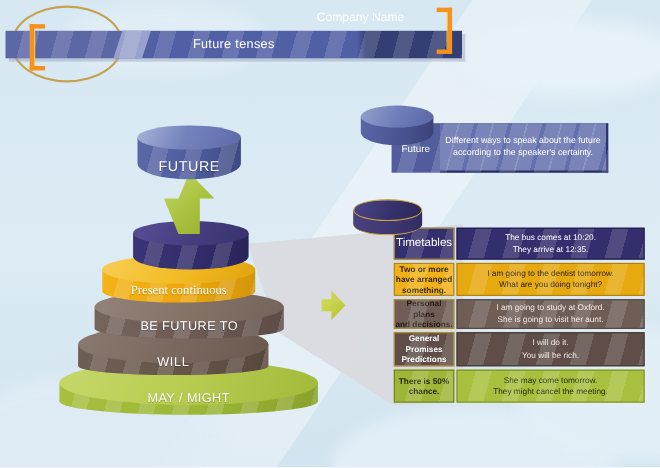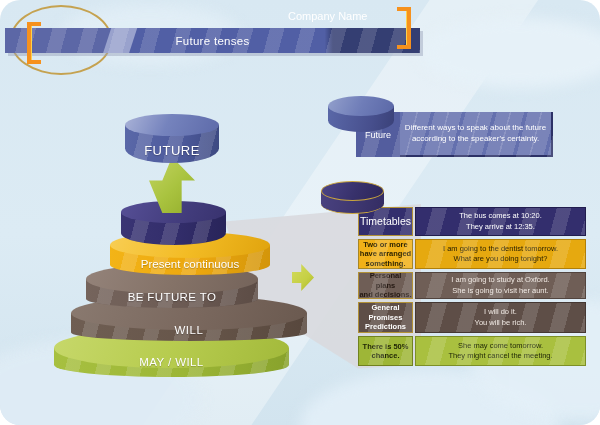--- a/index.html
+++ b/index.html
@@ -1,18 +1,18 @@
 <!DOCTYPE html>
 <html><head>
 <meta charset="utf-8">
 <style>
   html,body{margin:0;padding:0;}
   body{width:600px;height:425px;font-family:"Liberation Sans",sans-serif;}
   .stage{position:relative;width:600px;height:425px;overflow:hidden;
-         background:linear-gradient(180deg,#d8e8f2 0%,#dcebf4 55%,#d2e4ef 100%);border-radius:20px;}
+         background:linear-gradient(180deg,#d8e8f2 0%,#dcebf4 55%,#d2e4ef 100%);}
   .cloud{position:absolute;border-radius:50%;filter:blur(7px);}
   .cloud.c1{left:420px;top:18px;width:200px;height:70px;background:#e6f1f8;}
   .cloud.c2{left:60px;top:5px;width:180px;height:60px;background:#e3eff7;opacity:.8;}
   .cloud.c3{left:300px;top:370px;width:260px;height:110px;background:#e1eef7;}
   .cloud.c4{left:-40px;top:340px;width:240px;height:120px;background:#dfecf5;opacity:.9;}
   .cloud.c5{left:470px;top:300px;width:220px;height:120px;background:#e4f0f8;opacity:.85;}
   .band{position:absolute;left:470px;top:-60px;width:90px;height:620px;background:rgba(255,255,255,.35);
         transform:rotate(34deg);transform-origin:top left;}
 
   
@@ -47,33 +47,33 @@
   .cyl.future .cyl-body{top:11px;height:38px;border-radius:0 0 50% 50% / 0 0 38% 38%;
       background:linear-gradient(95deg,#5a68a8,#4e5b9d 55%,#3d4981);}
   .cyl.future .cyl-label{bottom:6px;font-size:13px;letter-spacing:.5px;}
 
   .cyl.ps{left:121px;top:201px;width:105px;height:45px;z-index:18;}
   .cyl.ps .cyl-top{height:22px;background:linear-gradient(115deg,#564f96,#453f80 50%,#38326e);}
   .cyl.ps .cyl-body{top:11px;height:33px;border-radius:0 0 50% 50% / 0 0 36% 36%;
       background:linear-gradient(95deg,#3a3574,#322d6a 55%,#282459);}
   .cyl.ps .cyl-label{bottom:7px;font-size:11.5px;}
 
-  .cyl.pc{left:110px;top:232px;width:160px;height:44px;z-index:17;}
+  .cyl.pc{left:93px;top:232px;width:139px;height:44px;z-index:17;font-family:Liberation Serif, serif;}
   .cyl.pc .cyl-top{height:26px;background:linear-gradient(115deg,#f8ce55,#f3bc25 50%,#e0a30d);}
   .cyl.pc .cyl-body{top:13px;height:30px;border-radius:0 0 50% 50% / 0 0 34% 34%;
       background:linear-gradient(95deg,#f3b417,#eca70e 55%,#d3950a);}
   .cyl.pc .cyl-label{bottom:6px;font-size:11.5px;}
 
   .cyl.bgt{left:86px;top:264px;width:172px;height:45px;z-index:16;}
   .cyl.bgt .cyl-top{height:30px;background:linear-gradient(115deg,#94837a,#857368 50%,#74635a);}
   .cyl.bgt .cyl-body{top:15px;height:29px;border-radius:0 0 50% 50% / 0 0 32% 32%;
       background:linear-gradient(95deg,#75645c,#6c5b54 55%,#5c4c45);}
   .cyl.bgt .cyl-label{bottom:6px;font-size:11.5px;letter-spacing:.4px;}
 
-  .cyl.will{left:71px;top:296px;width:208px;height:46px;z-index:15;padding-left:28px;}
+  .cyl.will{left:71px;top:296px;width:173px;height:46px;z-index:15;}
   .cyl.will .cyl-top{height:34px;background:linear-gradient(115deg,#8a7a70,#7b695f 50%,#6a594f);}
   .cyl.will .cyl-body{top:17px;height:28px;border-radius:0 0 50% 50% / 0 0 30% 30%;
       background:linear-gradient(95deg,#6f5e53,#665549 55%,#57473d);}
   .cyl.will .cyl-label{bottom:6px;font-size:11.5px;letter-spacing:.6px;}
 
   .cyl.mm{left:54px;top:328px;width:235px;height:50px;z-index:14;}
   .cyl.mm .cyl-top{height:40px;background:linear-gradient(115deg,#c7d86b,#b7cc4f 50%,#a2b93a);}
   .cyl.mm .cyl-body{top:20px;height:29px;border-radius:0 0 50% 50% / 0 0 42% 42%;
       background:linear-gradient(95deg,#a7c040,#9cb636 55%,#88a22c);}
   .cyl.mm .cyl-label{bottom:10px;font-size:11.5px;letter-spacing:.4px;}
@@ -171,21 +171,21 @@
       <span class="cyl-label">BE FUTURE TO</span>
     </div>
     <div class="cyl will">
       <div class="cyl-body stripes"></div>
       <div class="cyl-top"></div>
       <span class="cyl-label">WILL</span>
     </div>
     <div class="cyl mm">
       <div class="cyl-body stripes"></div>
       <div class="cyl-top"></div>
-      <span class="cyl-label">MAY / WILL</span>
+      <span class="cyl-label">MAY / MIGHT</span>
     </div>
   </div>
 
   <div class="cyl cylA">
     <div class="cyl-body"></div>
     <div class="cyl-top"></div>
   </div>
   <div class="callout stripes">
     <div class="c-label">Future</div>
     <div class="c-panel stripes">

